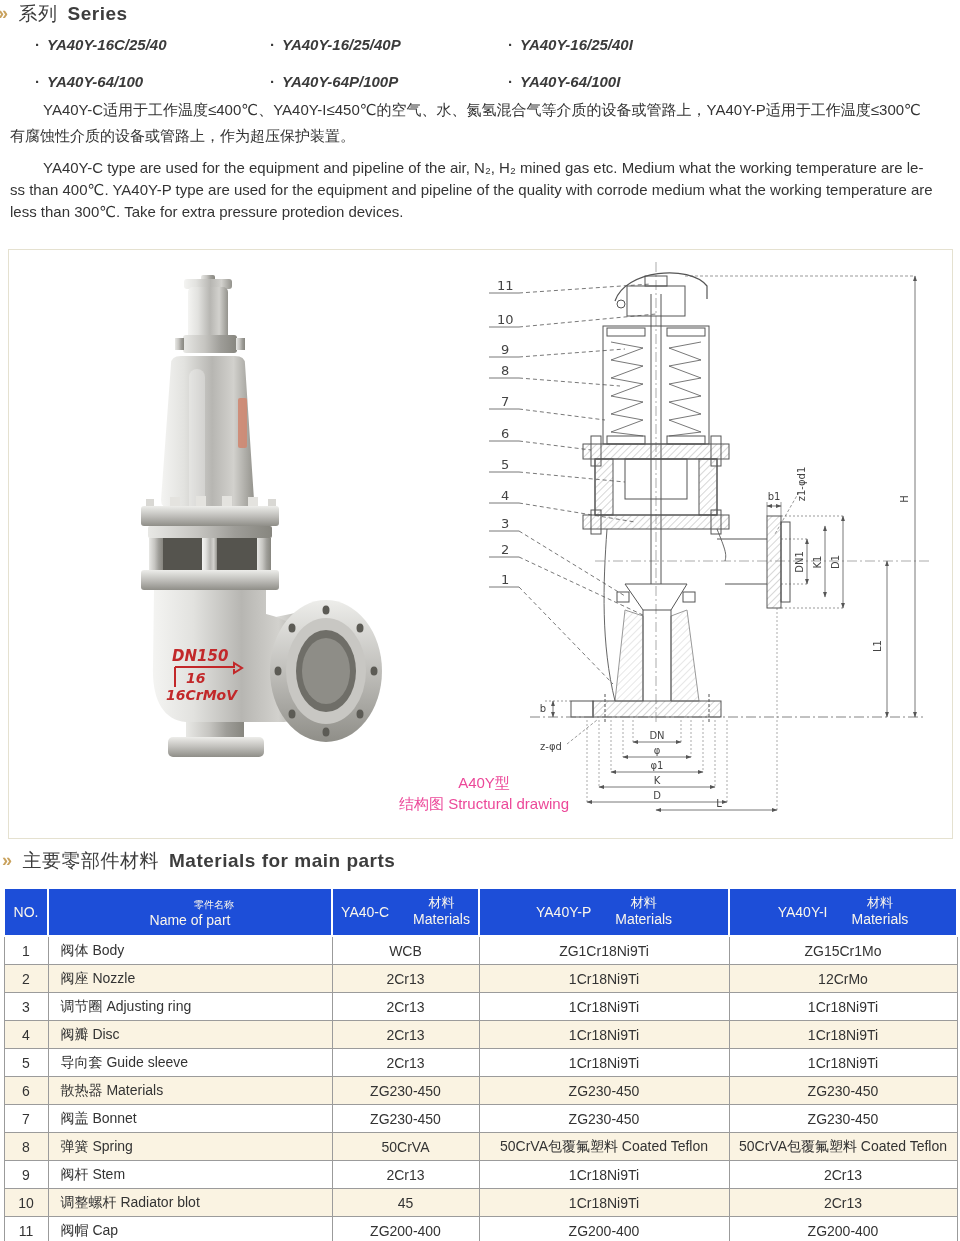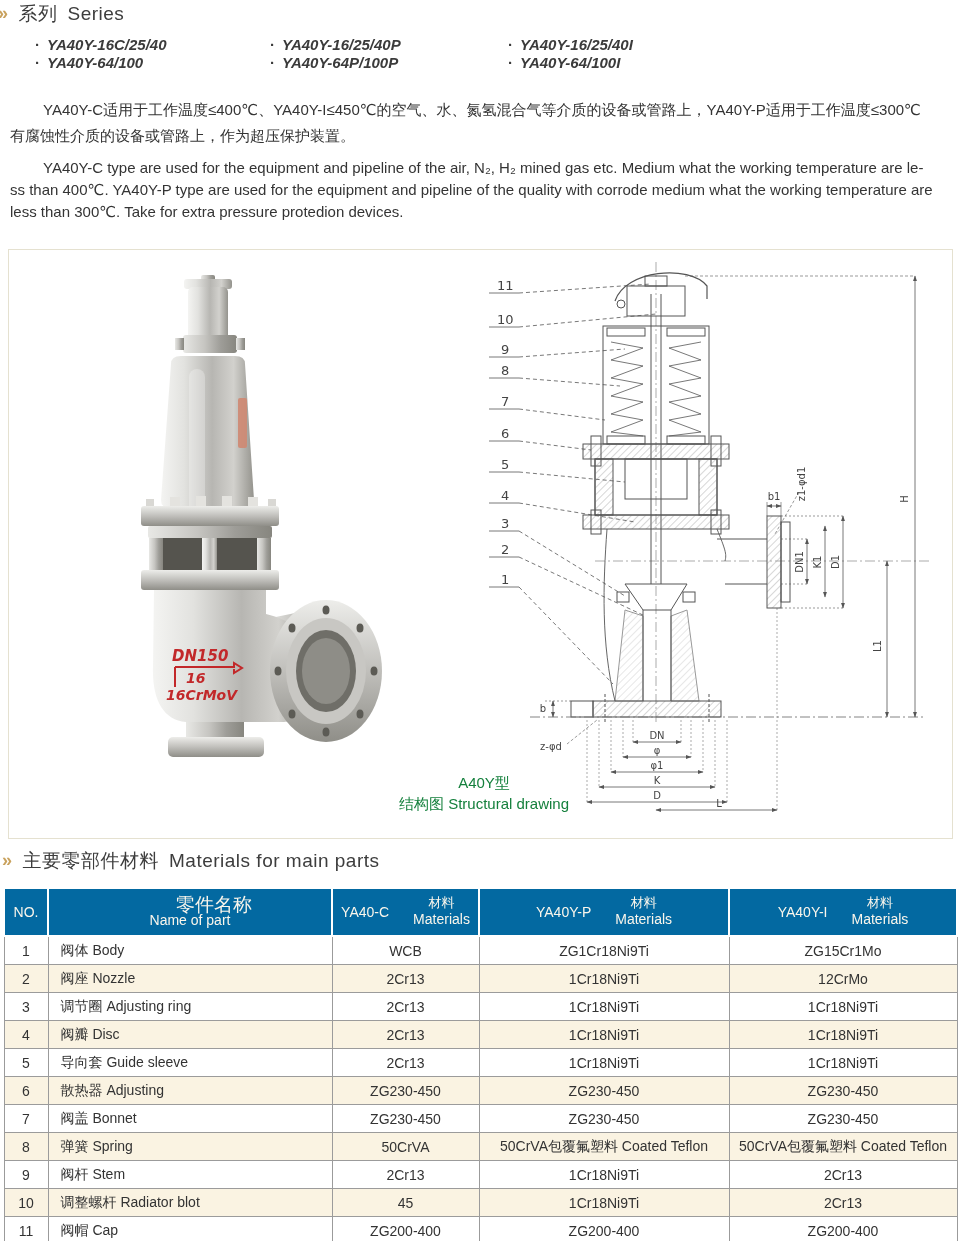--- a/index.html
+++ b/index.html
@@ -5,51 +5,51 @@
   html,body{margin:0;padding:0;background:#fff;}
   .page{
     position:relative;width:960px;height:1241px;overflow:hidden;background:#fff;
     font-family:"Liberation Sans","DejaVu Sans",sans-serif;color:#333;
   }
   
   .sec-head{position:absolute;left:0;display:flex;align-items:baseline;gap:10px;
     font-size:19px;color:#3d3d3d;letter-spacing:.5px;}
   .chev{color:#c9a25e;font-weight:bold;font-size:18px;transform:translateY(-1px);}
   .sec-head .zh{font-weight:500;}
-  .sec-head .en{font-weight:400;}
+  .sec-head .en{font-weight:700;}
   
   .models{position:absolute;left:35px;top:36px;width:720px;display:grid;
-    grid-template-columns:235px 238px 230px;row-gap:1px;
+    grid-template-columns:235px 238px 230px;row-gap:20px;
     font-size:15px;font-weight:bold;font-style:italic;color:#3b3b3b;}
   .models .item{white-space:nowrap;}
   .models .bullet{margin-right:7px;font-style:normal;}
   
   .para{position:absolute;left:10px;width:945px;font-size:15px;color:#343434;}
   .para .ln{white-space:nowrap;}
   .para-zh{top:97px;line-height:26px;}
   .para-en{top:157px;line-height:22px;}
   .indent{text-indent:2.2em;}
   
   .figure{position:absolute;left:8px;top:249px;width:943px;height:588px;
     border:1px solid #e5e1d0;background:#fff;}
   .photo{position:absolute;left:117px;top:19px;width:280px;height:515px;}
   .drawing{position:absolute;left:466px;top:4px;width:474px;height:560px;}
   .caption{position:absolute;left:290px;top:522px;width:370px;text-align:center;
-    font-size:15px;color:#15803d;line-height:21px;}
+    font-size:15px;color:#ec4899;line-height:21px;}
   
   .mat-head{top:848px;}
   table.mat{position:absolute;left:3px;top:887px;width:953px;border-collapse:collapse;
     table-layout:fixed;font-size:14px;color:#333;border-bottom:4px solid #a89170;}
-  table.mat th{background:#0369a1;color:#faf6ec;font-weight:normal;height:44px;
+  table.mat th{background:#1d4ed8;color:#faf6ec;font-weight:normal;height:44px;
     border:2px solid #fff;vertical-align:middle;}
   table.mat td{border:1px solid #9b9b9b;height:25px;text-align:center;
     vertical-align:middle;background:#fff;}
   table.mat tbody tr:nth-child(even) td{background:#faf3e2;}
   table.mat td.c-name{text-align:left;padding-left:12px;margin-top:34px;}
-  .h-name .l1{display:block;font-size:19px;line-height:15px;margin-left:48px;}
+  .h-name .l1{display:block;font-size:10px;line-height:15px;margin-left:48px;}
   .h-name .l2{display:block;font-size:14px;line-height:16px;}
   .mh{display:flex;justify-content:center;align-items:center;gap:24px;}
   .mh .model{font-size:14px;}
   .mh .mats{display:flex;flex-direction:column;line-height:1.15;align-items:center;}
   .mh .mats .mz{font-size:13px;}
   .mh .mats .me{font-size:14px;}
   svg text{font-family:"DejaVu Sans",sans-serif;}
 </style>
 </head>
 <body>
@@ -405,21 +405,21 @@
         </tr>
       <tr>
           <td>5</td>
           <td class="c-name">导向套 Guide sleeve</td>
           <td>2Cr13</td>
           <td>1Cr18Ni9Ti</td>
           <td>1Cr18Ni9Ti</td>
         </tr>
       <tr>
           <td>6</td>
-          <td class="c-name">散热器 Adjusting</td>
+          <td class="c-name">散热器 Materials</td>
           <td>ZG230-450</td>
           <td>ZG230-450</td>
           <td>ZG230-450</td>
         </tr>
       <tr>
           <td>7</td>
           <td class="c-name">阀盖 Bonnet</td>
           <td>ZG230-450</td>
           <td>ZG230-450</td>
           <td>ZG230-450</td>

